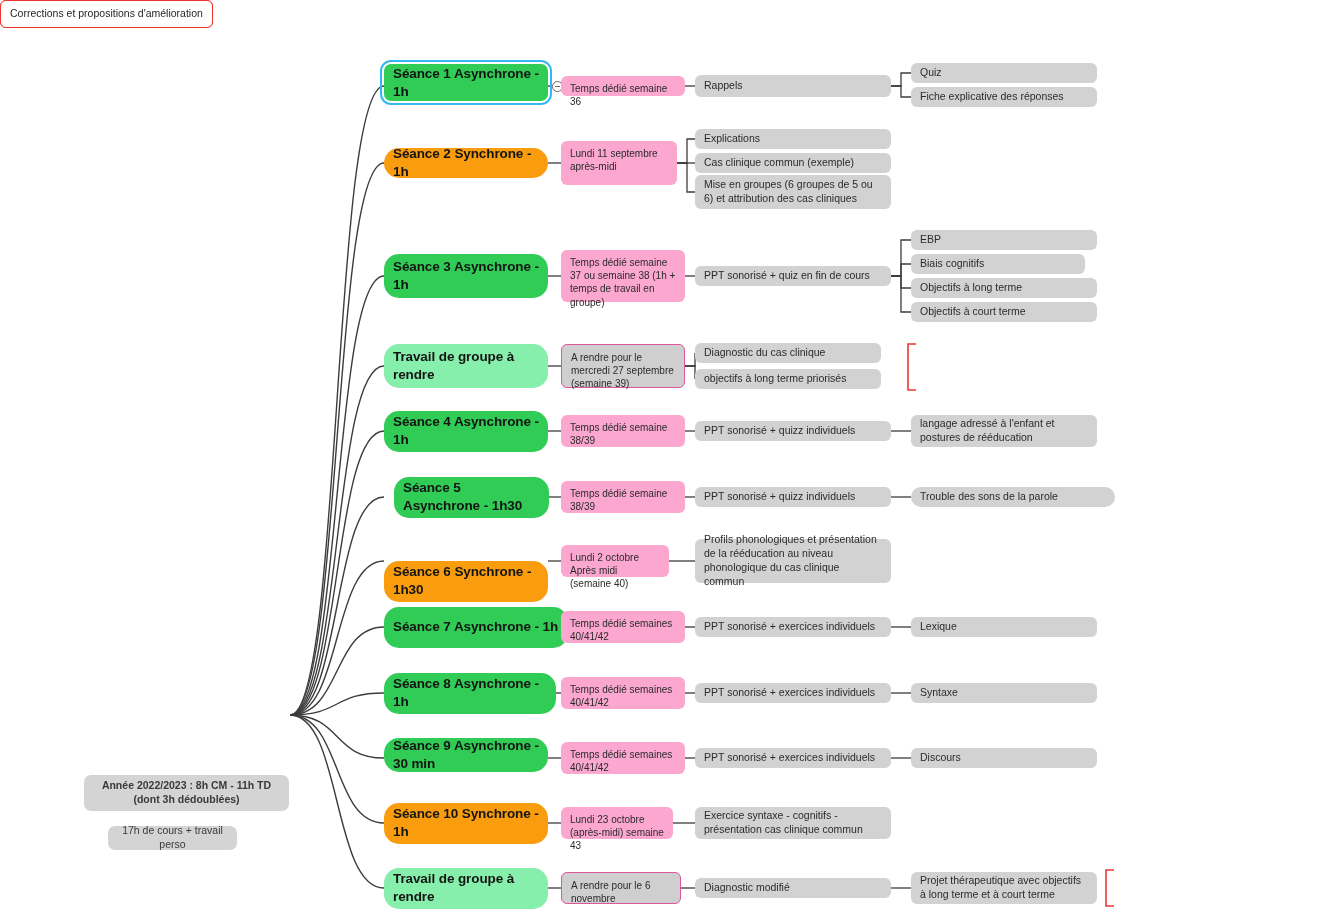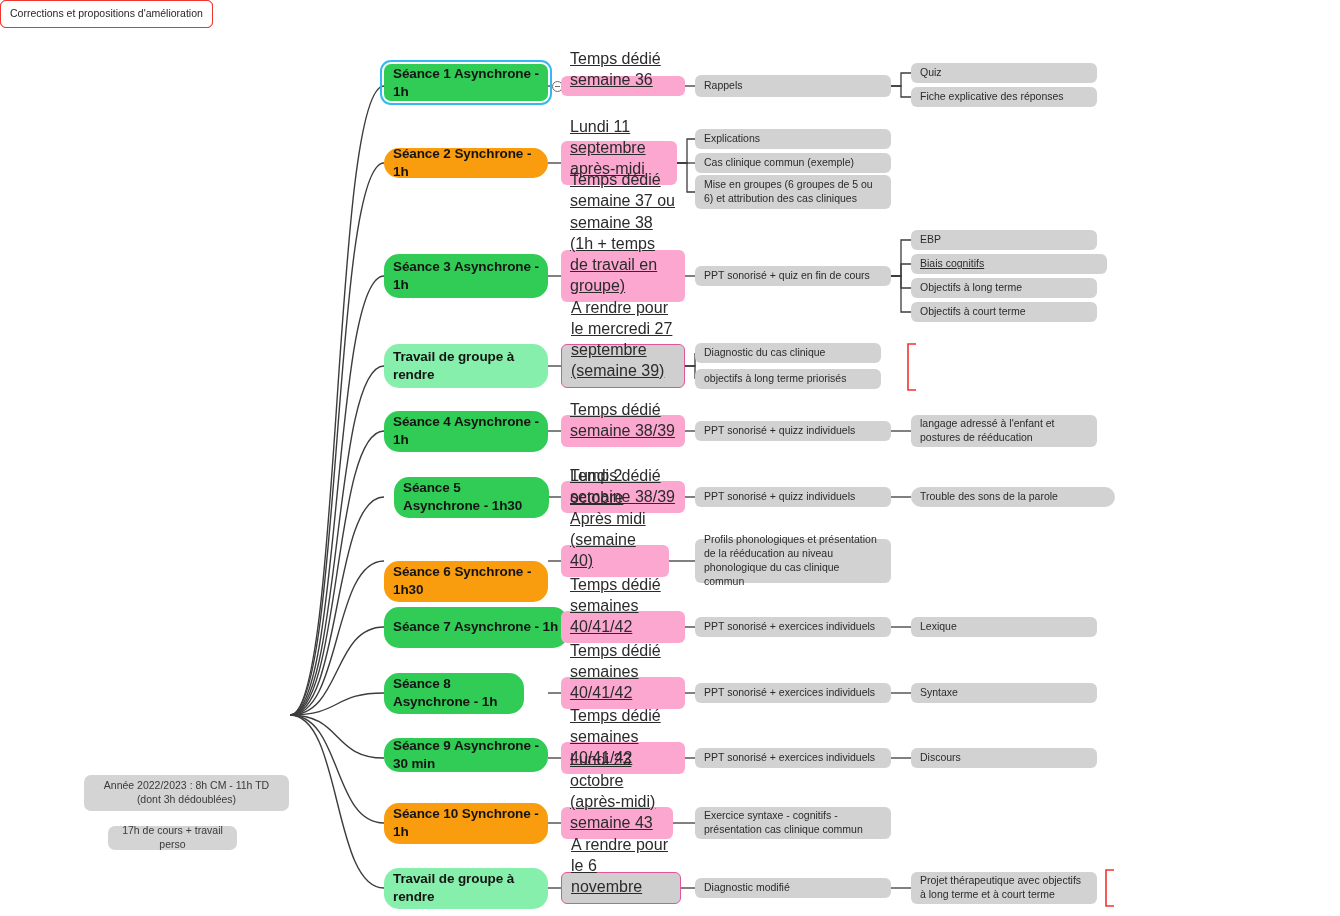--- a/index.html
+++ b/index.html
@@ -63,24 +63,23 @@
   .l1.cyan   { background: #86efac; }
   .l1.sel {
     outline: 2.5px solid #35B8F0;
     outline-offset: 2px;
     border-radius: 7px;
   }
   
   .l2 {
     background: #FBA7D0;
     color: #2b2b2b;
-    font-size: 16px;
+    font-size: 10px;
     border-radius: 6px;
-    align-items: flex-end;
-    text-decoration: underline;
+    align-items: flex-start;
   }
   .l2.greyborder {
     background: #cfcfcf;
     border: 1.6px solid #E0559C;
   }
   
   .l3, .l4 {
     background: #d2d2d2;
     color: #2b2b2b;
     font-size: 10.5px;
@@ -169,21 +168,21 @@
       <path d="M673,823 L695,823" fill="none" stroke="#3c3c3c" stroke-width="1.3"></path>
       <path d="M290,715 C341.7,715 332.3,888 384,888" fill="none" stroke="#3c3c3c" stroke-width="1.4"></path>
       <path d="M548,888 L561,888" fill="none" stroke="#3c3c3c" stroke-width="1.3"></path>
       <path d="M681,888 L695,888" fill="none" stroke="#3c3c3c" stroke-width="1.3"></path>
       <path d="M891,888 L911,888" fill="none" stroke="#3c3c3c" stroke-width="1.3"></path>
       <path d="M1114,870 H1106 V906 H1114" fill="none" stroke="#F0342E" stroke-width="1.6"></path>
       <path d="M1106,undefined H1098" fill="none" stroke="#F0342E" stroke-width="1.6" transform="translate(16,0)"></path>
       <path d="M1114,undefined Hundefined" fill="none" stroke="#F0342E" stroke-width="1.6"></path>
     </svg>
 
-  <div class="node root-sub" style="left:84px; top:775px; width:205px; height:36px;">
+  <div class="node root-sub" style="left:84px; top:775px; width:205px; height:36px;font-weight:bold;">
     <span>Année 2022/2023 : 8h CM - 11h TD (dont 3h dédoublées)</span>
   </div>
   <div class="node root-sub" style="left:108px; top:826px; width:129px; height:24px;align-items:center;">
     <span>17h de cours + travail perso</span>
   </div>
 
   <div id="nodes">
       <div class="node l1 green sel" style="left: 384px; top: 64px; width: 164px; height: 37px;">
         <span>Séance 1 Asynchrone - 1h</span>
       </div>
@@ -220,21 +219,21 @@
       </div>
       <div class="node l2" style="left: 561px; top: 250px; width: 124px; height: 52px;">
         <span>Temps dédié semaine 37 ou semaine 38 (1h + temps de travail en groupe)</span>
       </div>
       <div class="node l3" style="left: 695px; top: 266px; width: 196px; height: 20px;">
         <span>PPT sonorisé + quiz en fin de cours</span>
       </div>
       <div class="node l4" style="left: 911px; top: 230px; width: 186px; height: 20px;">
         <span>EBP</span>
       </div>
-      <div class="node l4" style="left: 911px; top: 254px; width: 196px; height: 20px; text-decoration: underline;">
+      <div class="node l4" style="left: 911px; top: 254px; width: 174px; height: 20px;">
         <span>Biais cognitifs</span>
       </div>
       <div class="node l4" style="left: 911px; top: 278px; width: 186px; height: 20px;">
         <span>Objectifs à long terme</span>
       </div>
       <div class="node l4" style="left: 911px; top: 302px; width: 186px; height: 20px;">
         <span>Objectifs à court terme</span>
       </div>
       <div class="node l1 cyan" style="left: 384px; top: 344px; width: 164px; height: 44px;">
         <span>Travail de groupe à rendre</span>
@@ -289,21 +288,21 @@
       </div>
       <div class="node l2" style="left: 561px; top: 611px; width: 124px; height: 32px;">
         <span>Temps dédié semaines 40/41/42</span>
       </div>
       <div class="node l3" style="left: 695px; top: 617px; width: 196px; height: 20px;">
         <span>PPT sonorisé + exercices individuels</span>
       </div>
       <div class="node l4" style="left: 911px; top: 617px; width: 186px; height: 20px;">
         <span>Lexique</span>
       </div>
-      <div class="node l1 green" style="left: 384px; top: 672.5px; width: 140px; height: 41px;">
+      <div class="node l1 green" style="left: 384px; top: 672.5px; width: 172px; height: 41px;">
         <span>Séance 8 Asynchrone - 1h</span>
       </div>
       <div class="node l2" style="left: 561px; top: 677px; width: 124px; height: 32px;">
         <span>Temps dédié semaines 40/41/42</span>
       </div>
       <div class="node l3" style="left: 695px; top: 683px; width: 196px; height: 20px;">
         <span>PPT sonorisé + exercices individuels</span>
       </div>
       <div class="node l4" style="left: 911px; top: 683px; width: 186px; height: 20px;">
         <span>Syntaxe</span>

